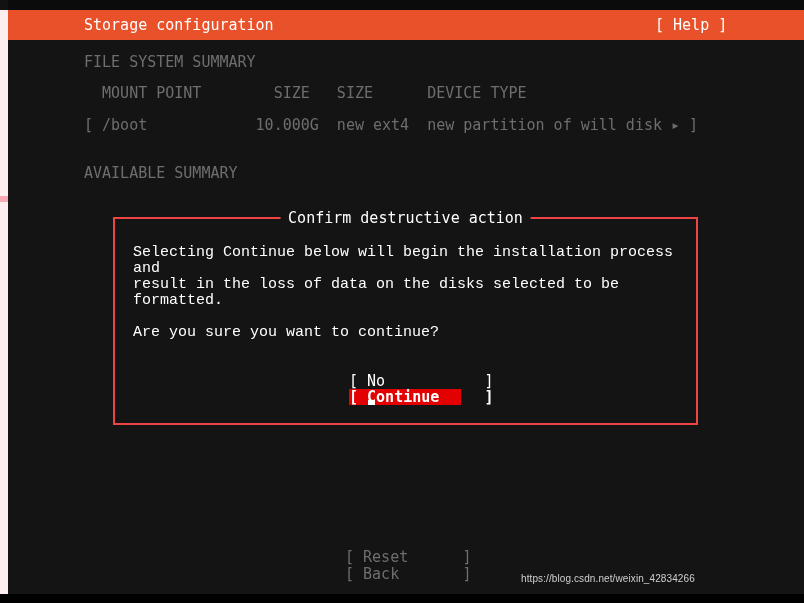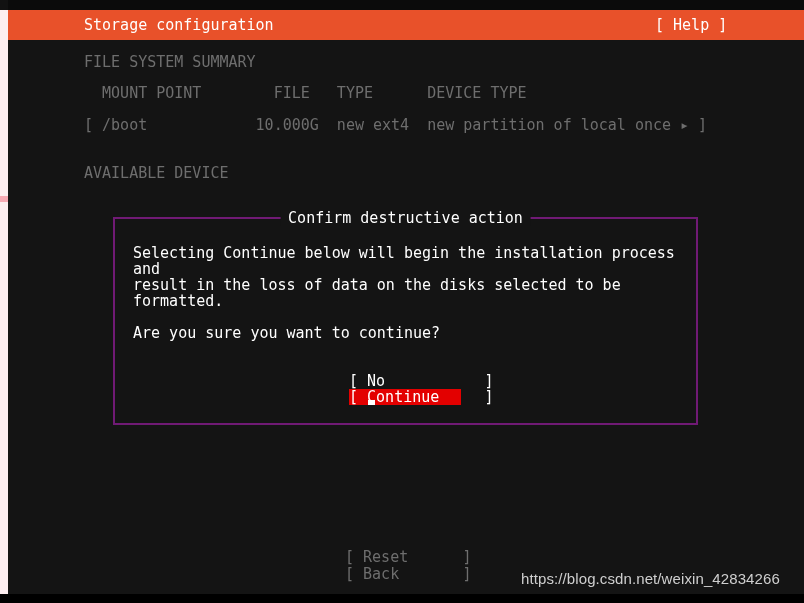--- a/index.html
+++ b/index.html
@@ -113,41 +113,42 @@
   #btm-1 { top: 549px; }
   #btm-2 { top: 566px; }
 
   
   .dialog {
     position: absolute;
     left: 113px;
     top: 217px;
     width: 585px;
     height: 208px;
-    border: 2px solid #701a75;
+    border: 2px solid #ef4444;
     background: #141414;
     box-sizing: border-box;
   }
   .dialog-title {
     position: absolute;
     left: 50%;
     top: -9px;
     transform: translateX(-50%);
     background: #141414;
     padding: 0 8px;
     color: #ffffff;
     white-space: pre;
     line-height: 16px;
   }
   .dialog-body {
     position: absolute;
     left: 18px;
     top: 26px;
     width: 548px;
     color: #ffffff;
+    font-family: Liberation Mono, monospace;
   }
   .dialog-body p {
     margin: 0 0 16px 0;
     white-space: pre-wrap;
   }
   .dialog-body p:last-of-type { margin-bottom: 0; }
 
   .choices {
     position: absolute;
     left: 234px;
@@ -158,20 +159,21 @@
     display: block;
     white-space: pre;
     color: #ffffff;
     line-height: 16px;
     height: 16px;
     letter-spacing: 0;
   }
   .choice.selected {
     background: #e30000;
     color: #ffffff;
+    font-weight: bold;
   }
   .choice .cursor-char {
     position: relative;
     display: inline-block;
   }
   .choice .cursor-char::after {
     content: "";
     position: absolute;
     left: 1px;
     bottom: 0px;
@@ -179,21 +181,21 @@
     height: 5px;
     background: #ffffff;
   }
 
   
   .watermark {
     position: absolute;
     left: 521px;
     top: 571px;
     font-family: "Liberation Sans", sans-serif;
-    font-size: 15px;
+    font-size: 10px;
     color: #cfcfcf;
     letter-spacing: 0.1px;
     white-space: pre;
   }
 </style>
 </head>
 <body>
 
 <div id="screen">
 
@@ -204,26 +206,26 @@
 
   <div class="term"></div>
 
   <div class="header">
     <span class="title">Storage configuration</span>
     <span class="help">[ Help ]</span>
   </div>
 
   <span class="abs dim" id="fs-heading">FILE SYSTEM SUMMARY</span>
 
-  <span class="abs dim" id="col-head">  MOUNT POINT        FILE   TYPE      DEVICE TYPE</span>
-
-
-  <span class="abs dim fsrow" id="fsrow-1">[ /boot            10.000G  new ext4  new partition of local once ▸ ]</span>
-
-  <span class="abs dim" id="avail-heading">AVAILABLE DEVICE</span>
+  <span class="abs dim" id="col-head">  MOUNT POINT        SIZE   SIZE      DEVICE TYPE</span>
+
+
+  <span class="abs dim fsrow" id="fsrow-1">[ /boot            10.000G  new ext4  new partition of will disk ▸ ]</span>
+
+  <span class="abs dim" id="avail-heading">AVAILABLE SUMMARY</span>
 
   <div class="dialog">
     <div class="dialog-title">Confirm destructive action</div>
 
     <div class="dialog-body">
       <p>Selecting Continue below will begin the installation process and
 result in the loss of data on the disks selected to be formatted.</p>
       <p>Are you sure you want to continue?</p>
     </div>
 

